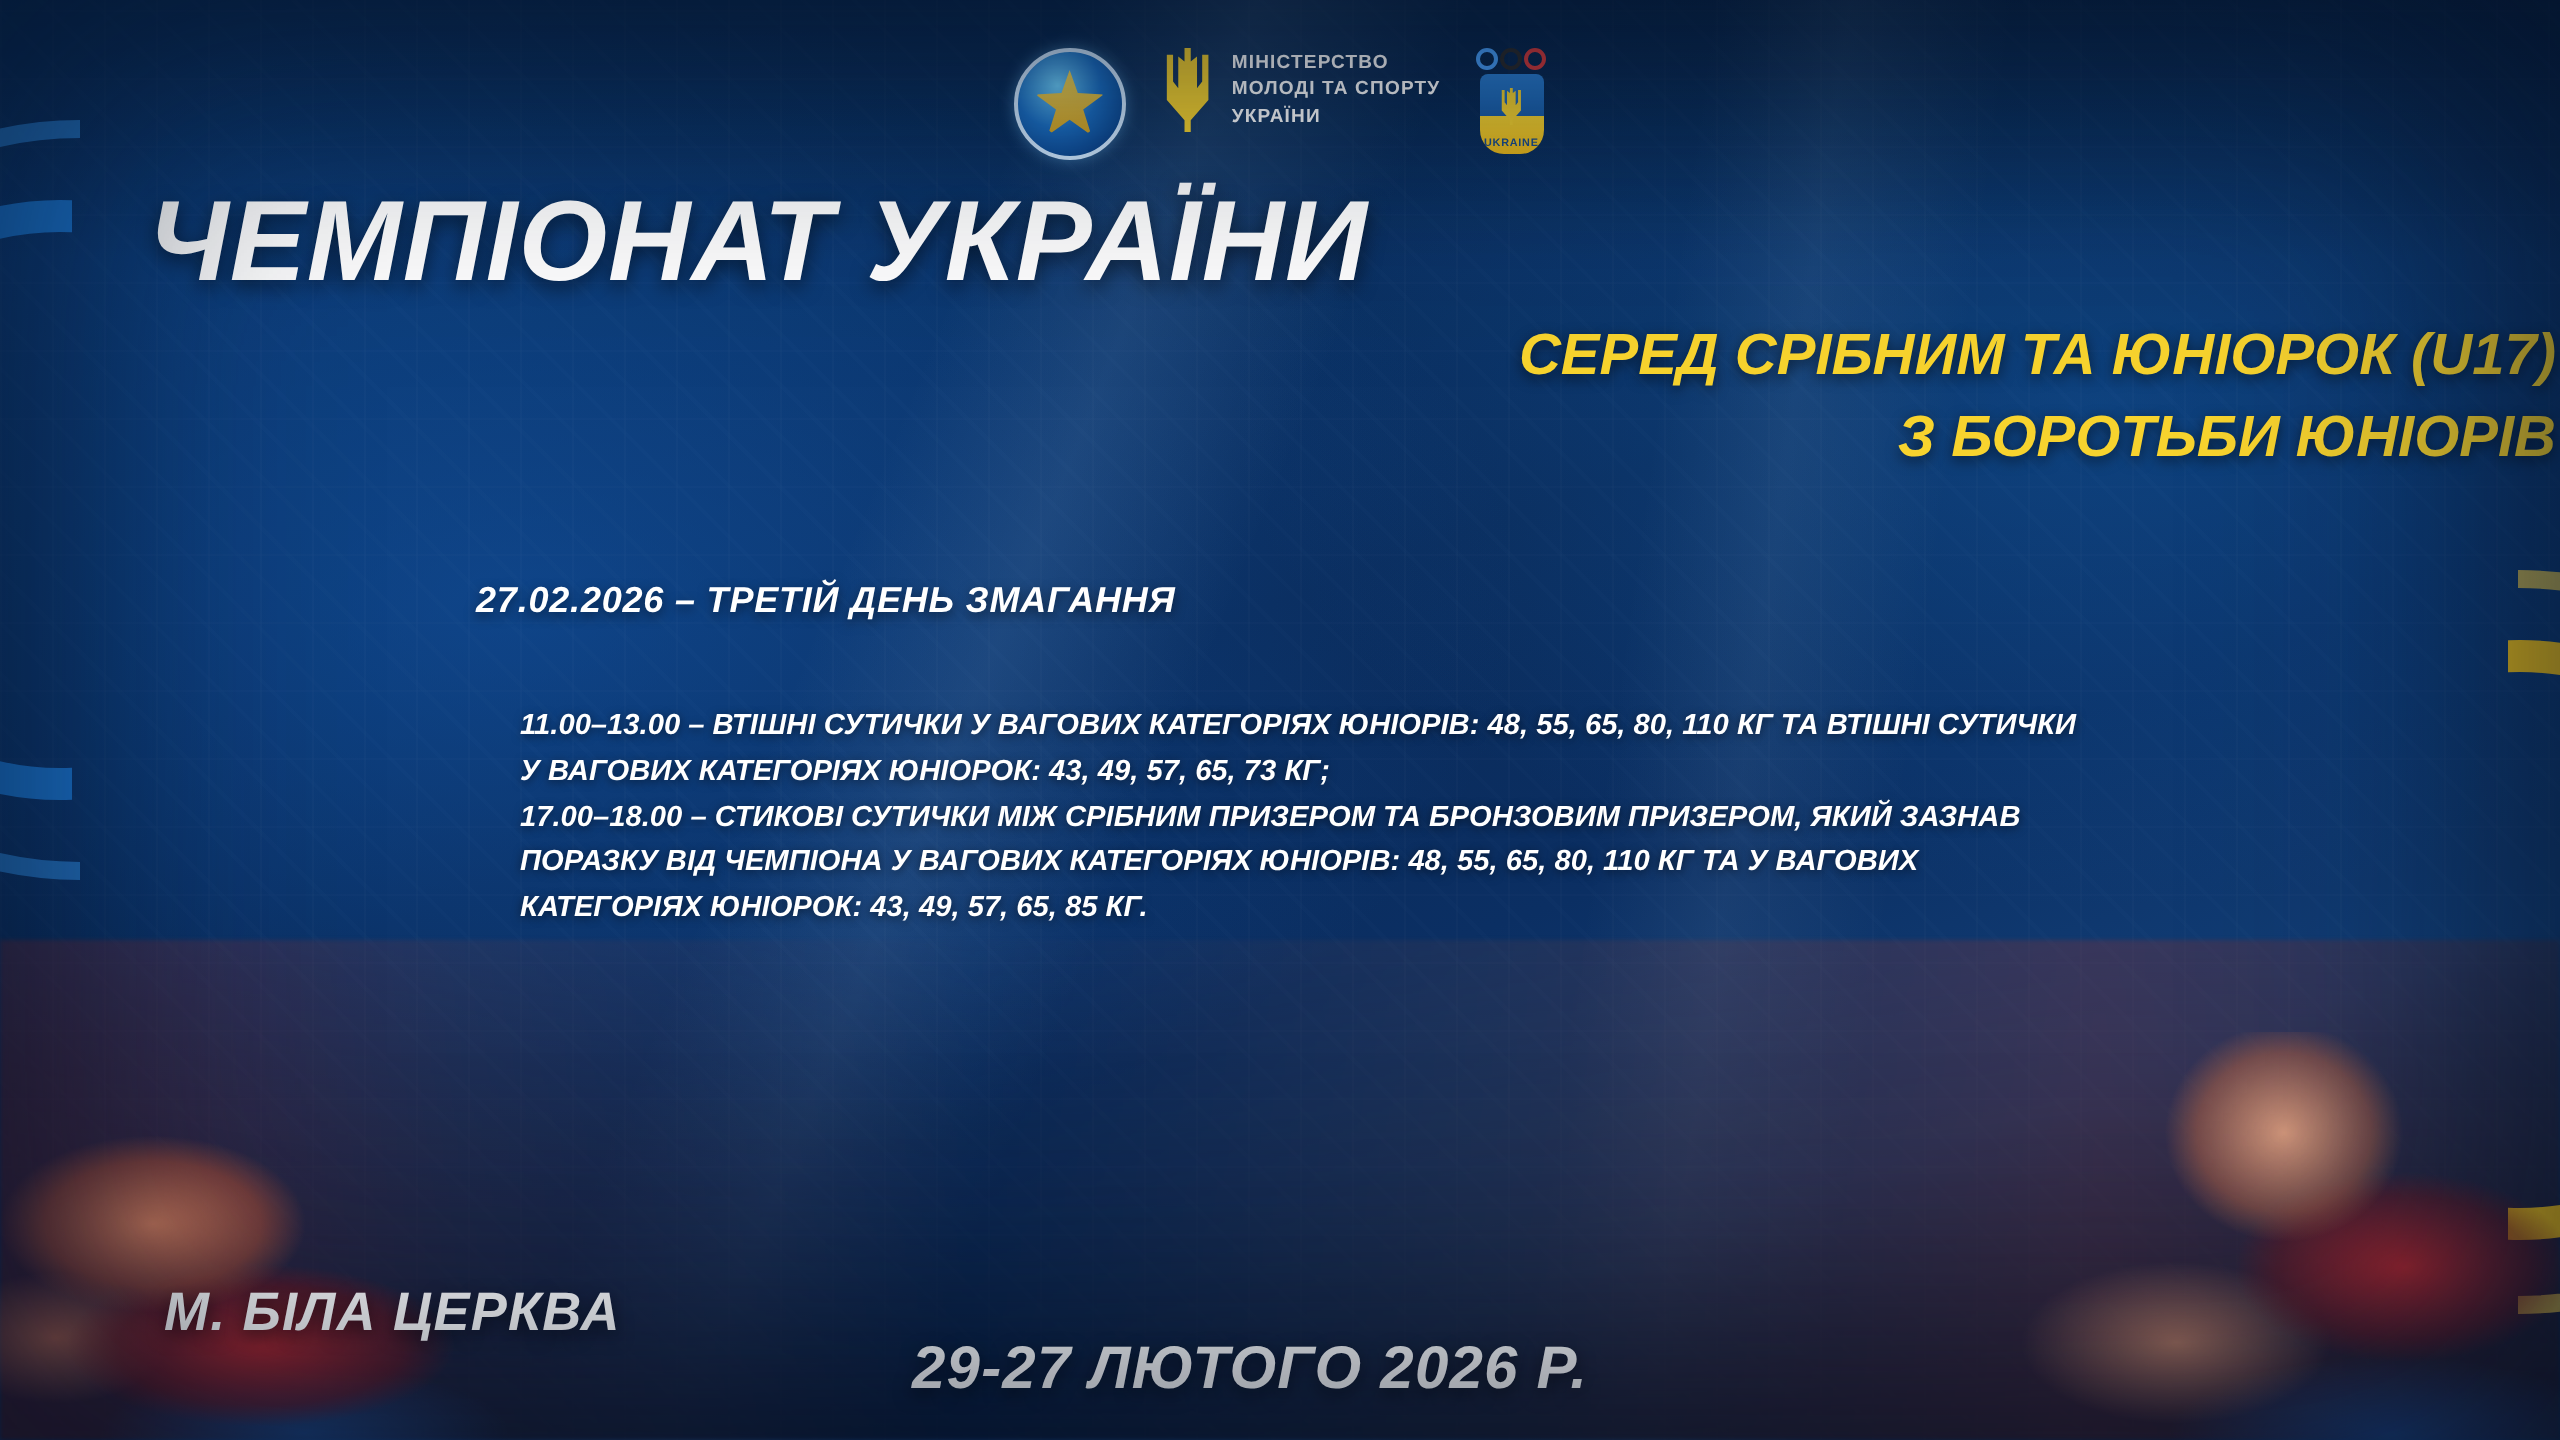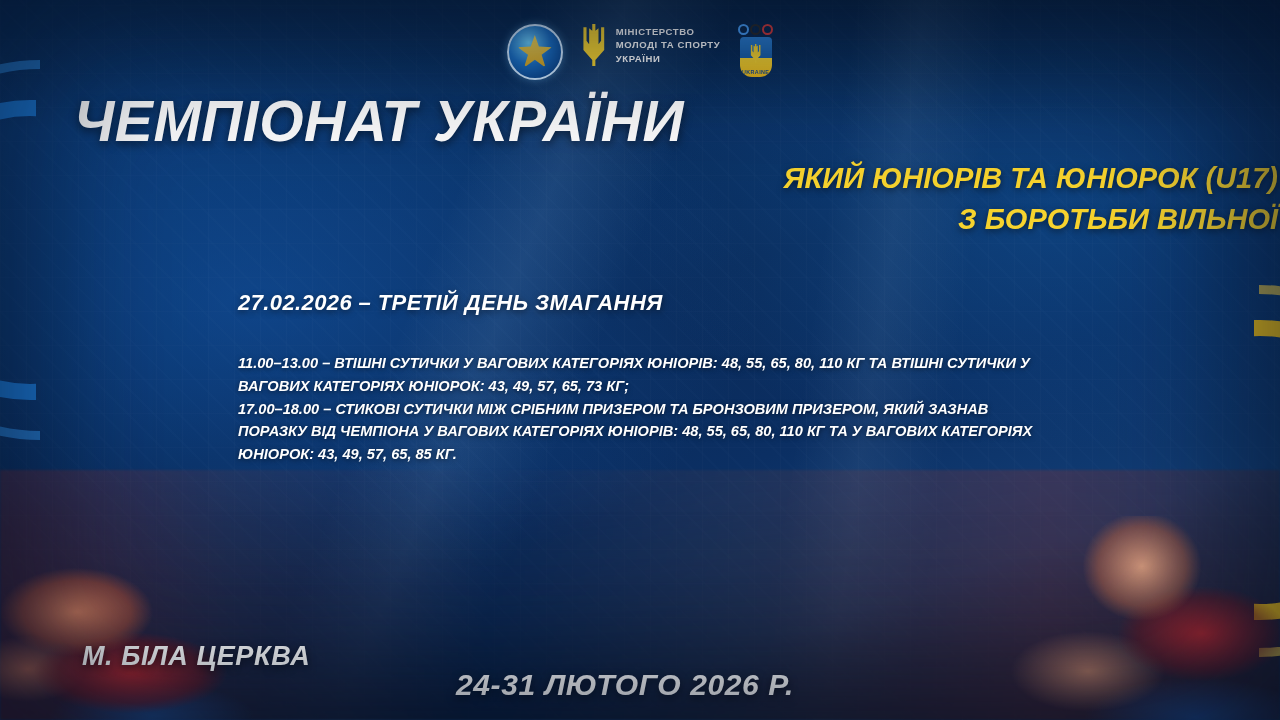--- a/index.html
+++ b/index.html
@@ -146,31 +146,31 @@
     color:#f7d32e;
     font-size:29px; font-weight:bold; font-style:italic;
     line-height:1.42;
     text-shadow:0 2px 7px rgba(0,0,0,0.55);
     white-space:nowrap;
   }
 
   
   #day {
     position:absolute; top:290px; left:238px;
-    color:#ffffff; font-size:22px; font-weight:bold; font-style:italic;
+    color:#ffffff; font-size:18px; font-weight:bold; font-style:italic;
     letter-spacing:0.4px;
     text-shadow:0 2px 6px rgba(0,0,0,0.5);
   }
   #schedule {
     position:absolute; top:352px; left:238px; width:800px;
     color:#ffffff; font-size:14.6px; font-weight:bold; font-style:italic;
     line-height:1.56;
     text-shadow:0 1px 5px rgba(0,0,0,0.55);
   }
-  #schedule .line { white-space:normal; }
+  #schedule .line { white-space:normal;margin-left:22px; }
 
   
   #city {
     position:absolute; left:82px; bottom:48px;
     color:#ffffff; font-size:27px; font-weight:bold; font-style:italic;
     letter-spacing:0.6px;
     text-shadow:0 3px 9px rgba(0,0,0,0.6);
     text-align:center;
   }
   #dates {
@@ -247,28 +247,28 @@
       </div>
       <div class="noc-shield">
         <div class="mini-trident"></div>
         <div class="label">UKRAINE</div>
       </div>
     </div>
 
   </div>
 
   <div id="subtitle">
-    <div>ЯКИЙ ЮНІОРІВ ТА ЮНІОРОК (U17)</div>
-    <div>З БОРОТЬБИ ВІЛЬНОЇ</div>
+    <div>СЕРЕД СРІБНИМ ТА ЮНІОРОК (U17)</div>
+    <div>З БОРОТЬБИ ЮНІОРІВ</div>
   </div>
 
   <div id="day">27.02.2026 – ТРЕТІЙ ДЕНЬ ЗМАГАННЯ</div>
 
   <div id="schedule">
     <div class="line">11.00–13.00 – ВТІШНІ СУТИЧКИ У ВАГОВИХ КАТЕГОРІЯХ ЮНІОРІВ: 48, 55, 65, 80, 110 КГ ТА ВТІШНІ СУТИЧКИ У ВАГОВИХ КАТЕГОРІЯХ ЮНІОРОК: 43, 49, 57, 65, 73 КГ;</div>
     <div class="line">17.00–18.00 – СТИКОВІ СУТИЧКИ МІЖ СРІБНИМ ПРИЗЕРОМ ТА БРОНЗОВИМ ПРИЗЕРОМ, ЯКИЙ ЗАЗНАВ ПОРАЗКУ ВІД ЧЕМПІОНА У ВАГОВИХ КАТЕГОРІЯХ ЮНІОРІВ: 48, 55, 65, 80, 110 КГ ТА У ВАГОВИХ КАТЕГОРІЯХ ЮНІОРОК: 43, 49, 57, 65, 85 КГ.</div>
   </div>
 
   <div id="city">М. БІЛА ЦЕРКВА</div>
-  <div id="dates">24-31 ЛЮТОГО 2026 Р.</div>
+  <div id="dates">29-27 ЛЮТОГО 2026 Р.</div>
 
   <div id="vignette"></div>
 </div>
 
 </body></html>

